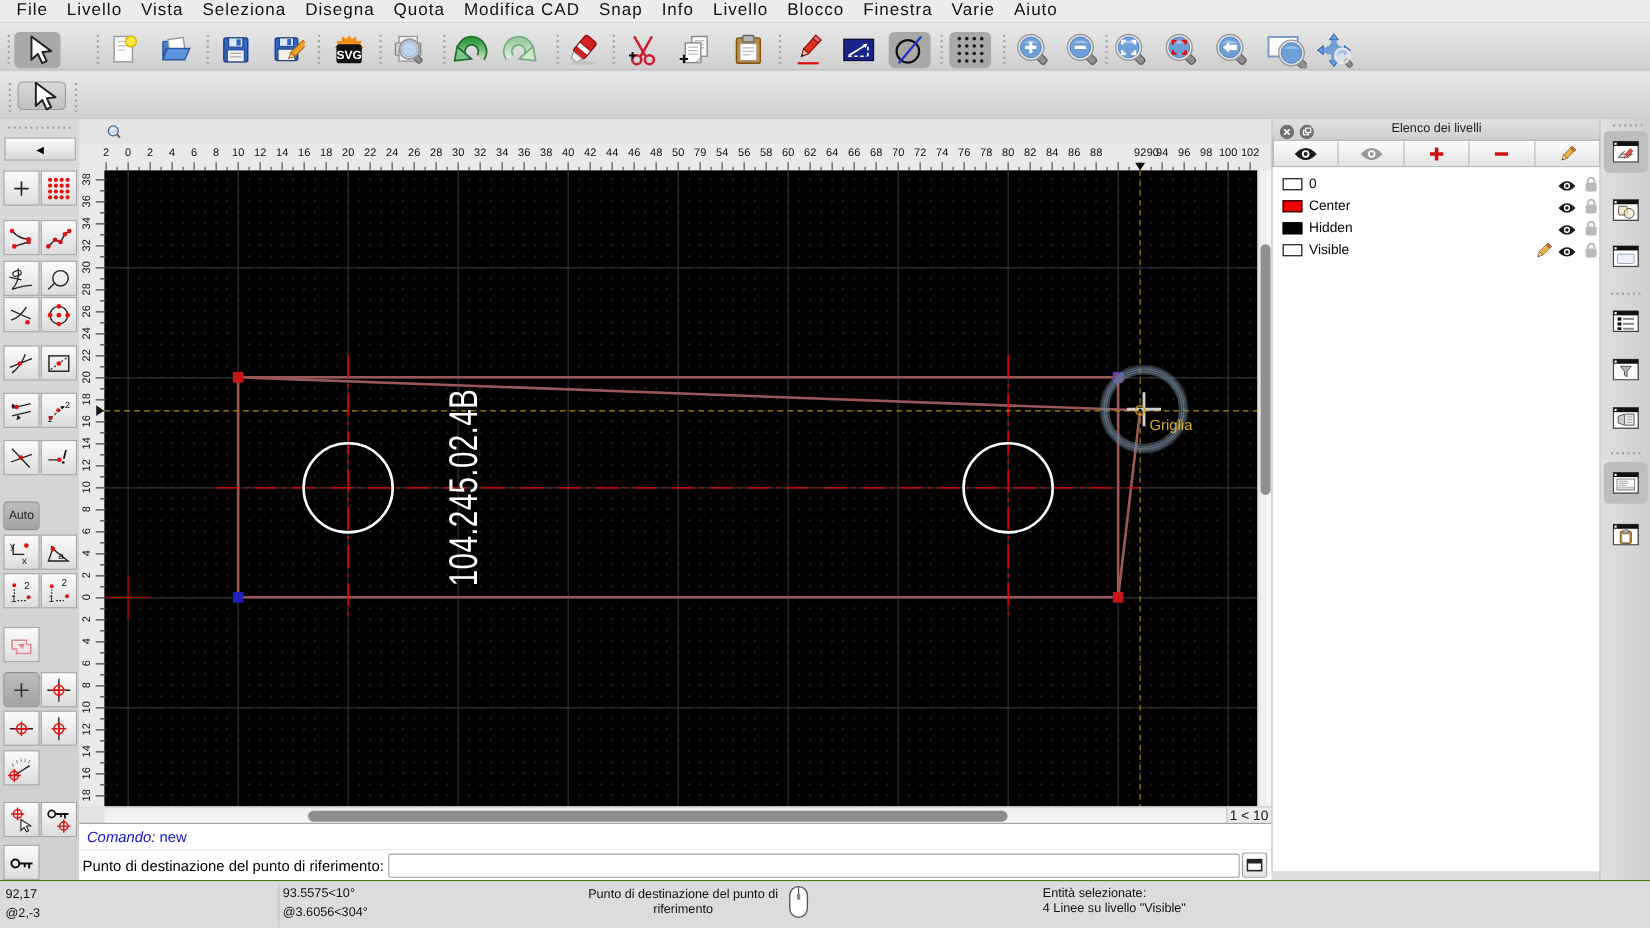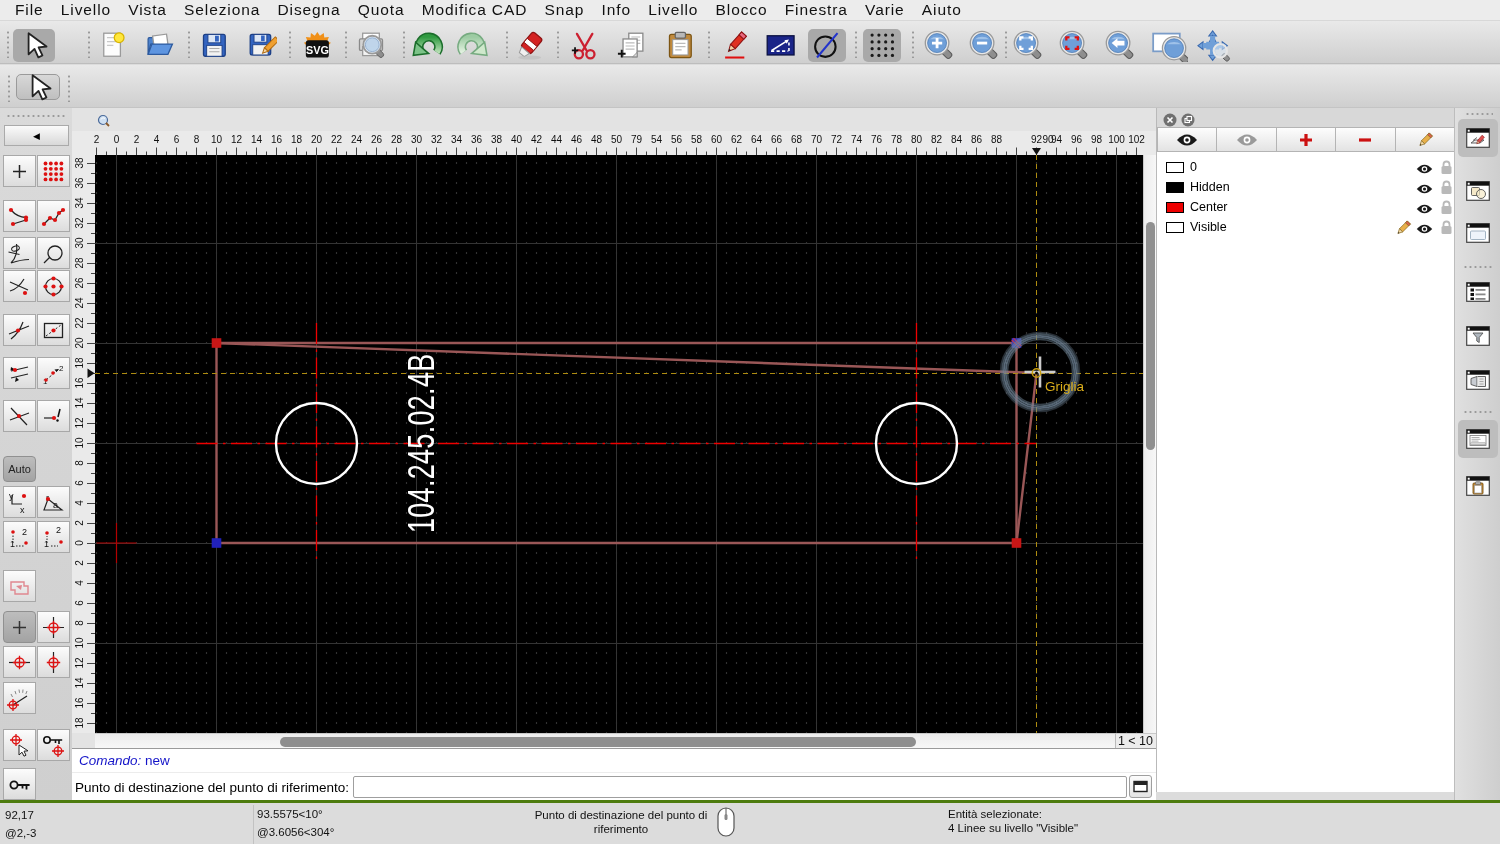--- a/index.html
+++ b/index.html
@@ -38,21 +38,21 @@
 .rtbtn:first-child { border-left:1px solid #b4b4b4; }
 #rlist { position:absolute; left:0; top:44px; width:298px; height:640px; background:#fff; font-size:12.5px; color:#000; padding-top:5px; }
 .lrow { position:relative; height:20px; line-height:20px; }
 .swatch { position:absolute; left:9px; top:4.5px; width:18px; height:11px; border:1.5px solid #000; }
 .lname { position:absolute; left:33px; top:0; }
 .licon { position:absolute; top:2px; }
 #rstrip { position:absolute; left:1454px; top:108px; width:46px; height:692px; background:linear-gradient(90deg,#e0e0e0,#cecece); border-left:1px solid #bdbdbd; }
 .sicon { position:absolute; left:6px; width:34px; height:32px; display:flex; align-items:center; justify-content:center; }
 .sicon.hl { background:#bdbdbd; border-radius:5px; left:3px; width:40px; height:38px; }
 .hsep { position:absolute; left:8px; width:30px; height:2px; background-image:radial-gradient(circle,#9a9a9a 1px,transparent 1.2px); background-size:5px 2px; background-repeat:repeat-x; }
-#statusbar { position:absolute; left:0; top:800px; width:1500px; height:44px; background:#dcdcdc; border-top:3px solid #4d7c0f; font-size:11.5px; color:#111; }
+#statusbar { position:absolute; left:0; top:800px; width:1500px; height:44px; background:#dcdcdc; border-top:1px solid #4d7c0f; font-size:11.5px; color:#111; }
 #statusbar .st { position:absolute; white-space:pre; }
 </style></head>
 <body>
 <div id="app">
 <div id="menubar">
       <span>File</span>
       <span>Livello</span>
       <span>Vista</span>
       <span>Seleziona</span>
       <span>Disegna</span>
@@ -753,20 +753,21 @@
 <div id="cmdbtn">
             <svg width="15" height="13" viewBox="0 0 15 13">
               <rect x="1" y="1.5" width="13" height="10" fill="#fff" stroke="#222" stroke-width="1.4"></rect>
               <rect x="1" y="1.5" width="13" height="3.5" fill="#222"></rect>
             </svg>
           </div>
 </div>
 </div>
 </div>
 <div id="rpanel">
+<div id="rtitle">Elenco dei livelli</div>
 <div style="position:absolute;left:6px;top:5px"><svg width="36" height="14" viewBox="0 0 36 14">
           <circle cx="7" cy="7" r="6.5" fill="#707070"></circle>
           <path d="M4.5,4.5 l5,5 M9.5,4.5 l-5,5" stroke="#fff" stroke-width="1.6"></path>
           <circle cx="25" cy="7" r="6.5" fill="#707070"></circle>
           <rect x="22" y="5.5" width="4.5" height="4" fill="none" stroke="#fff" stroke-width="1.1"></rect>
           <rect x="24" y="3.5" width="4.5" height="4" fill="#707070" stroke="#fff" stroke-width="1.1"></rect>
         </svg></div>
 <div id="rtools">
         <div class="rtbtn">
           <svg width="22" height="14" viewBox="0 0 22 14">
@@ -811,35 +812,35 @@
               <path d="M1,7 Q11,-4 21,7 Q11,18 1,7 z" fill="#1a1a1a"></path>
               <circle cx="11" cy="7" r="3.6" fill="#fff"></circle>
               <circle cx="11" cy="7" r="2" fill="#1a1a1a"></circle>
             </svg></span>
           <span class="licon" style="left:283px;top:3px"><svg width="13" height="15" viewBox="0 0 13 15">
               <rect x="1.5" y="6" width="10" height="8" rx="1.5" fill="#b9b9b9"></rect>
               <path d="M3.5,6 V4.5 a3,3 0 0 1 6,0 V6" fill="none" stroke="#b9b9b9" stroke-width="1.8"></path>
             </svg></span>
         </div>
         <div class="lrow">
-          <span class="swatch" style="background:#000"></span>
-          <span class="lname">Hidden</span>
+          <span class="swatch" style="background:#ee0000"></span>
+          <span class="lname">Center</span>
           <span class="licon" style="left:259px;top:4px"><svg width="17" height="12" viewBox="0 0 22 14">
               <path d="M1,7 Q11,-4 21,7 Q11,18 1,7 z" fill="#1a1a1a"></path>
               <circle cx="11" cy="7" r="3.6" fill="#fff"></circle>
               <circle cx="11" cy="7" r="2" fill="#1a1a1a"></circle>
             </svg></span>
           <span class="licon" style="left:283px;top:3px"><svg width="13" height="15" viewBox="0 0 13 15">
               <rect x="1.5" y="6" width="10" height="8" rx="1.5" fill="#b9b9b9"></rect>
               <path d="M3.5,6 V4.5 a3,3 0 0 1 6,0 V6" fill="none" stroke="#b9b9b9" stroke-width="1.8"></path>
             </svg></span>
         </div>
         <div class="lrow">
-          <span class="swatch" style="background:#ee0000"></span>
-          <span class="lname">Center</span>
+          <span class="swatch" style="background:#000"></span>
+          <span class="lname">Hidden</span>
           <span class="licon" style="left:259px;top:4px"><svg width="17" height="12" viewBox="0 0 22 14">
               <path d="M1,7 Q11,-4 21,7 Q11,18 1,7 z" fill="#1a1a1a"></path>
               <circle cx="11" cy="7" r="3.6" fill="#fff"></circle>
               <circle cx="11" cy="7" r="2" fill="#1a1a1a"></circle>
             </svg></span>
           <span class="licon" style="left:283px;top:3px"><svg width="13" height="15" viewBox="0 0 13 15">
               <rect x="1.5" y="6" width="10" height="8" rx="1.5" fill="#b9b9b9"></rect>
               <path d="M3.5,6 V4.5 a3,3 0 0 1 6,0 V6" fill="none" stroke="#b9b9b9" stroke-width="1.8"></path>
             </svg></span>
         </div>

